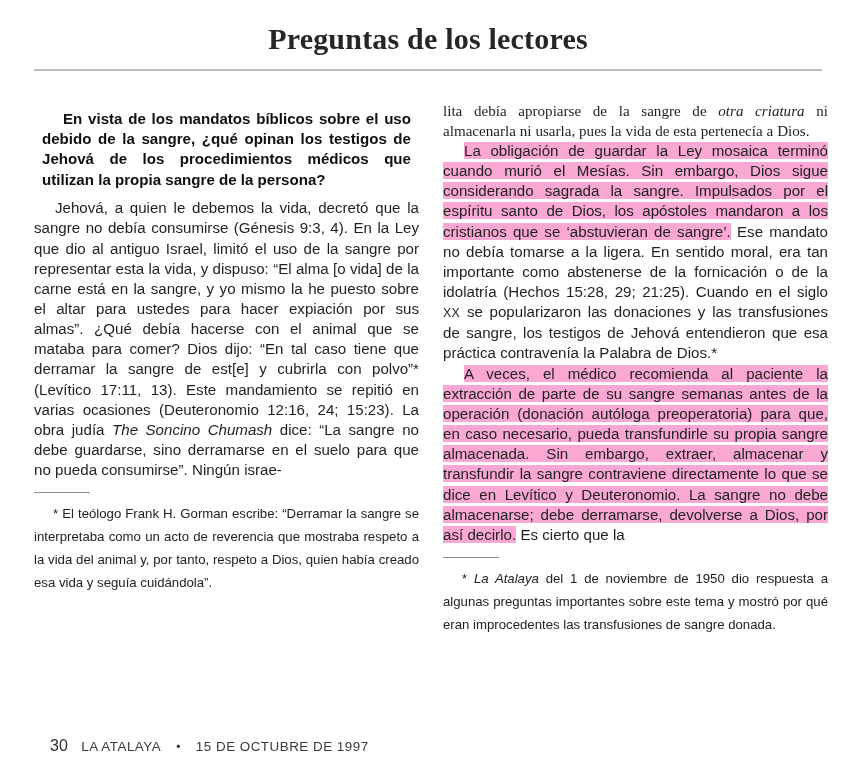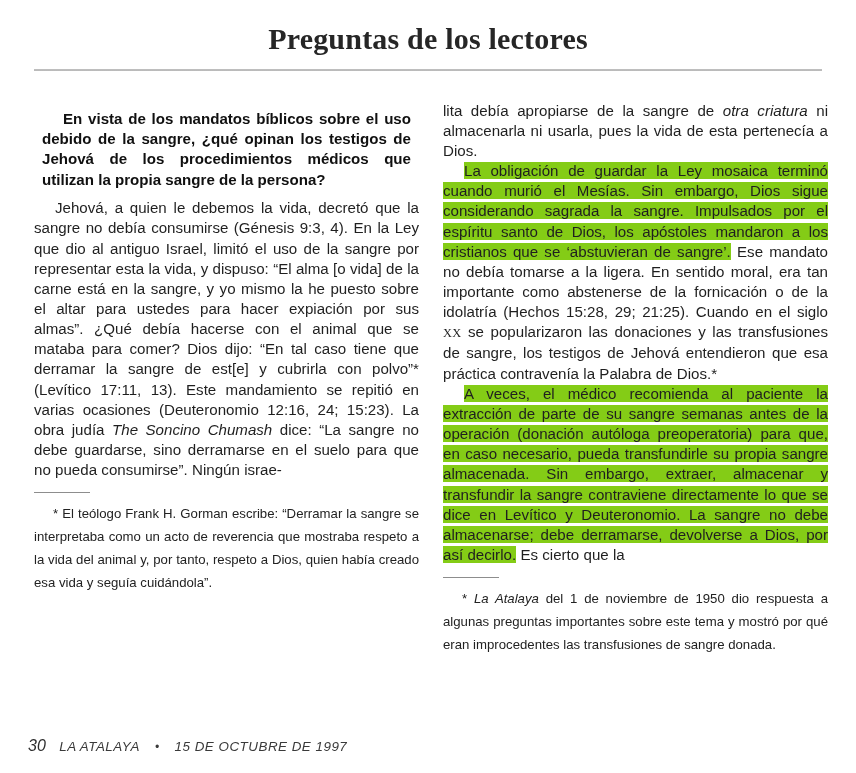--- a/index.html
+++ b/index.html
@@ -63,20 +63,21 @@
     line-height: 20.15px;
     text-align: justify;
     text-indent: 21px;
     color: #1f1f1f;
     -webkit-hyphens: none;
     hyphens: none;
     word-spacing: 0.1px;
   }
   p.body.noindent {
     text-indent: 0;
+    font-family: Liberation Serif, serif;
   }
   p.question {
     font-weight: bold;
     font-size: 15.1px;
     line-height: 20.4px;
     margin: 8px;
     text-align: justify;
     text-indent: 21px;
     color: #101010;
   }
@@ -84,25 +85,24 @@
   p.question + p.body {
     margin-top: 0;
   }
 
   em.it {
     font-style: italic;
   }
   .smallcaps {
     font-size: 0.82em;
     letter-spacing: 0.3px;
-    font-family: Liberation Serif, serif;
   }
 
   mark.hl {
-    background: #84cc16;
+    background: #f9a8d4;
     color: inherit;
     padding: 0;
   }
 
   
   .footnote-block {
     margin-top: 12px;
   }
   .footnote-rule {
     width: 56px;
@@ -115,30 +115,29 @@
     font-size: 13.2px;
     line-height: 23px;
     text-align: justify;
     text-indent: 19px;
     color: #222222;
   }
 
   
   .footer {
     position: absolute;
-    left: 28px;
+    left: 50px;
     bottom: 18px;
     font-size: 13.4px;
     letter-spacing: 0.5px;
     color: #3a3a3a;
     display: flex;
     align-items: baseline;
     gap: 13px;
     white-space: nowrap;
-    font-style: italic;
   }
   .folio {
     font-size: 16px;
     letter-spacing: 0.2px;
     color: #2e2e2e;
   }
   .footer-sep {
     font-size: 12px;
     padding: 0 2px;
   }

